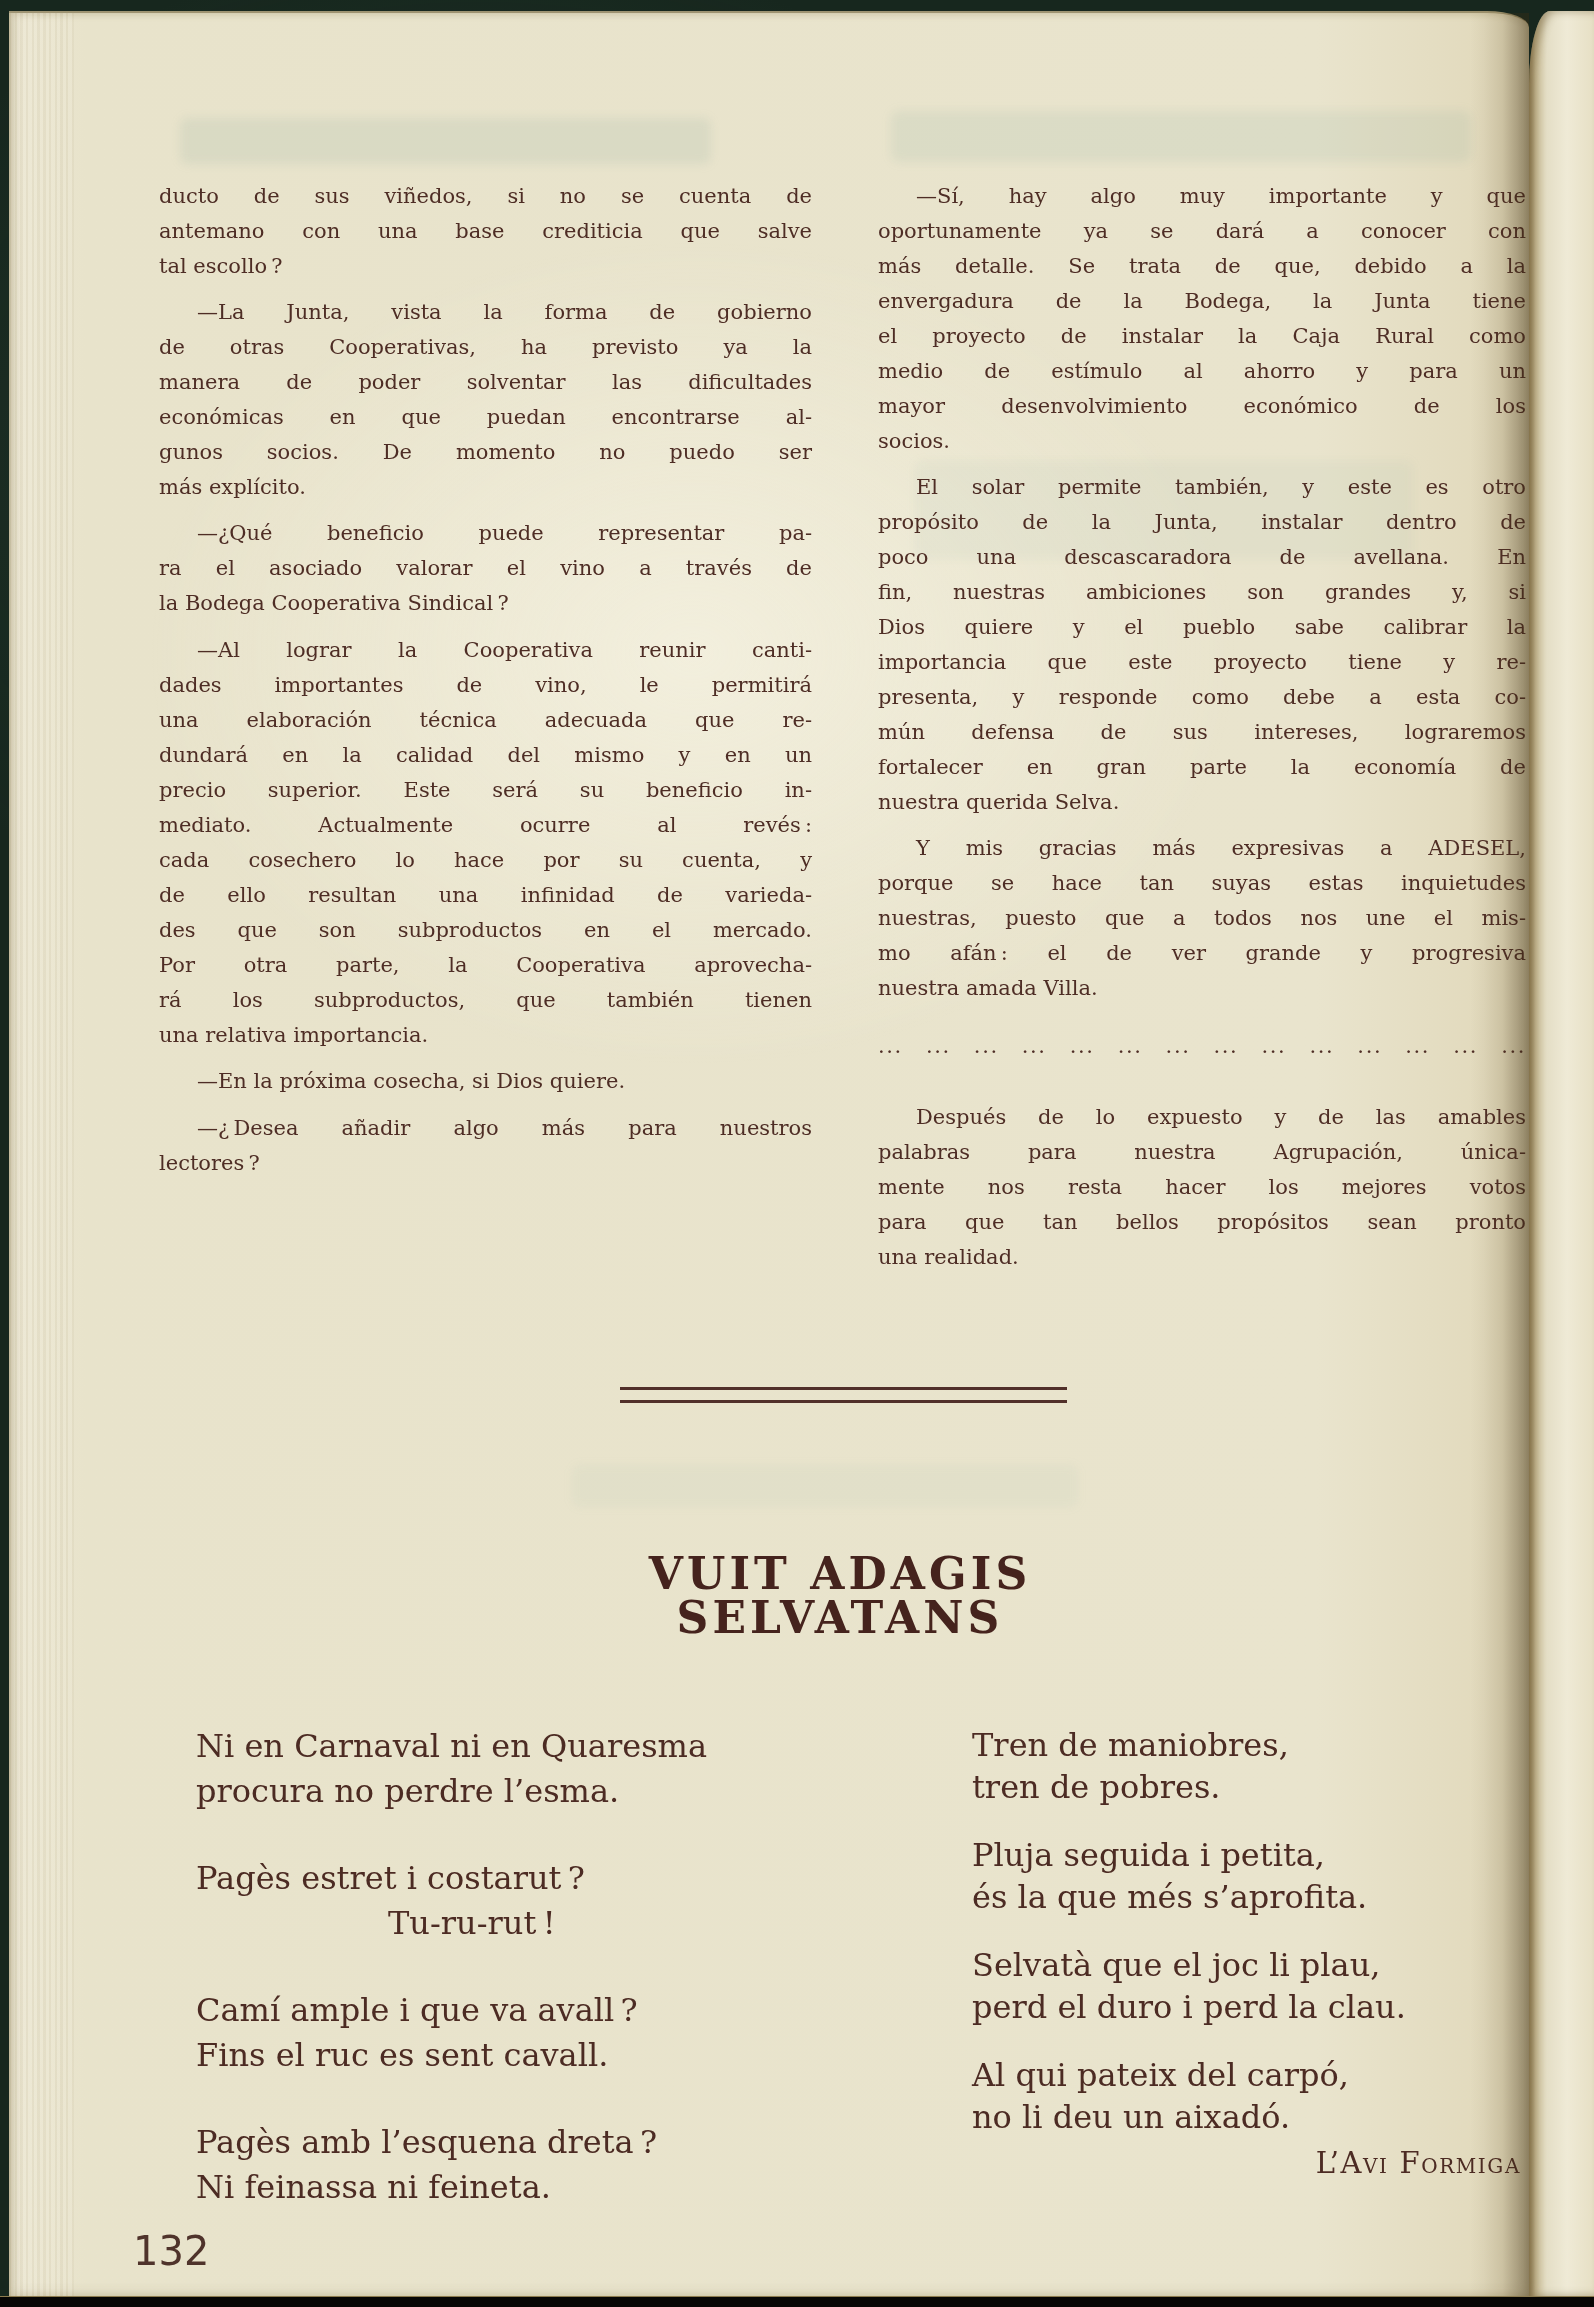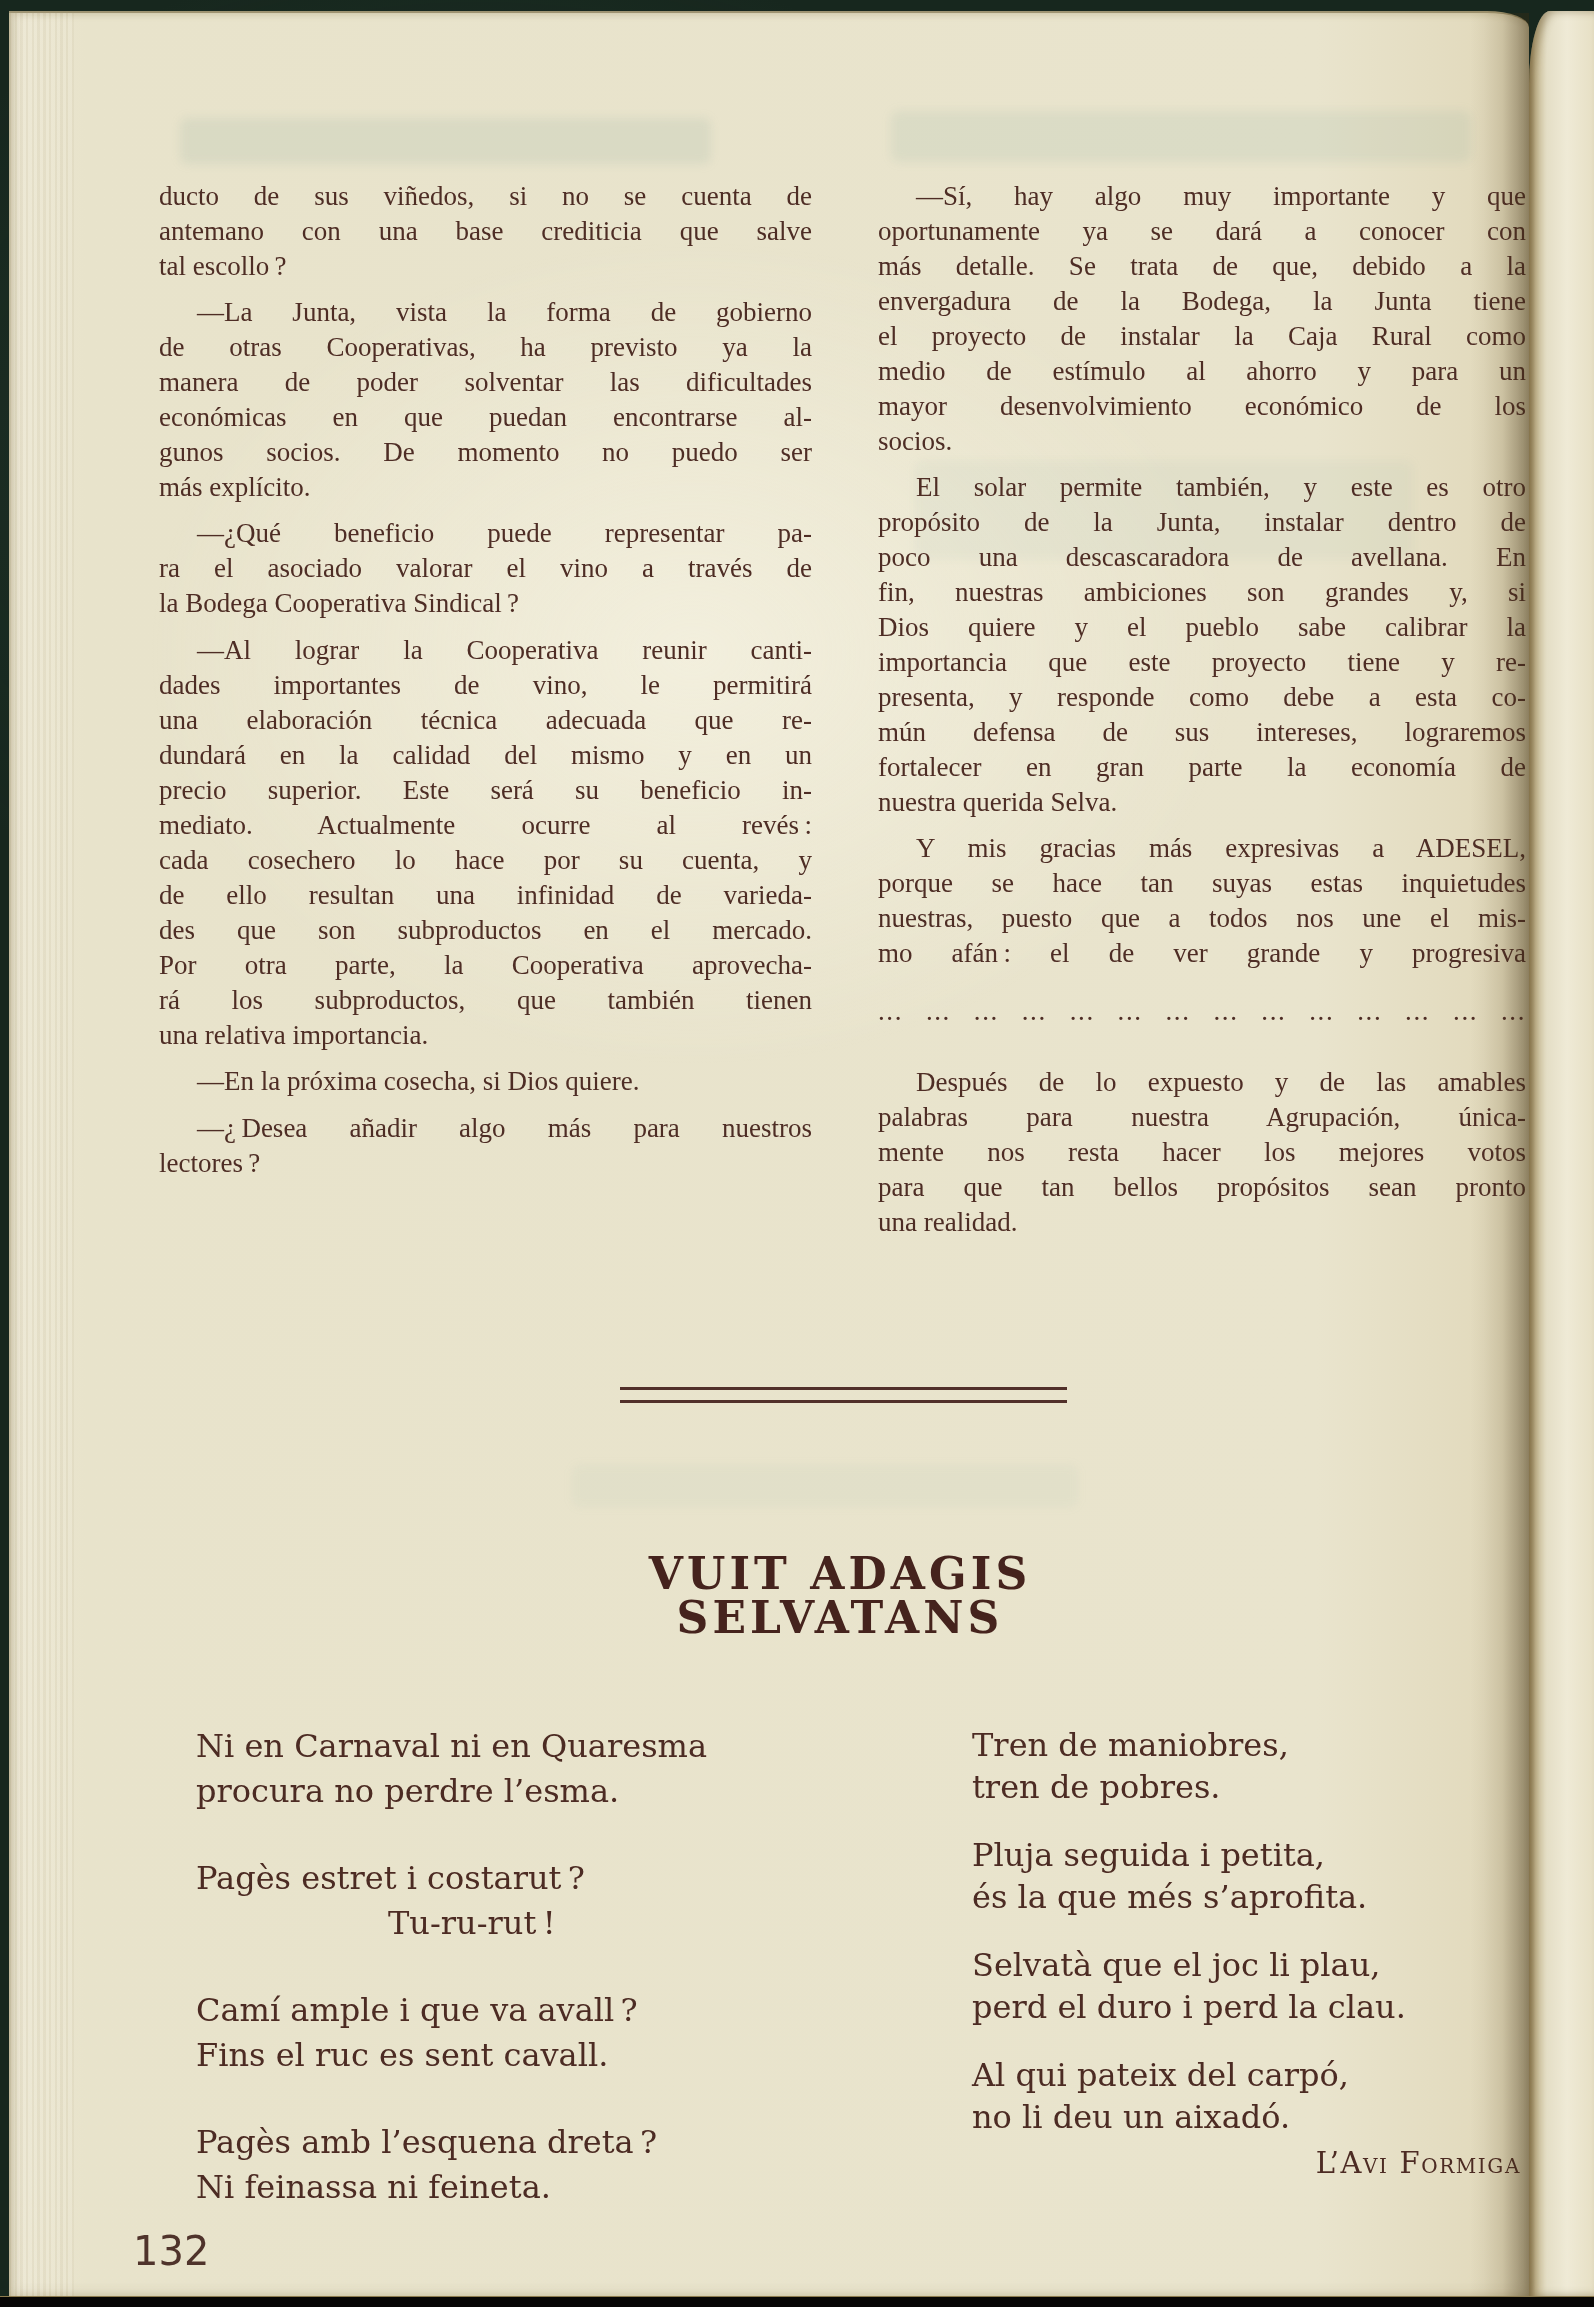--- a/index.html
+++ b/index.html
@@ -49,21 +49,21 @@
   }
 
   
   .ghost{position:absolute;filter:blur(4.9px);border-radius:8.2px;pointer-events:none;}
   .g1{left:171px;top:105px;width:531px;height:46px;background:rgba(125,165,150,0.14);}
   .g2{left:882px;top:98px;width:580px;height:51px;background:rgba(125,165,150,0.12);}
   .g3{left:906px;top:448px;width:498px;height:98px;background:rgba(125,165,150,0.07);}
   .g4{left:563px;top:1452px;width:506px;height:42px;background:rgba(125,165,150,0.06);}
 
   
-  .col{position:absolute;font-size:27px;line-height:35px;color:#4e2d25;font-family:Liberation Serif, serif;}
+  .col{position:absolute;font-size:21px;line-height:35px;color:#4e2d25;}
   .col-left{left:150px;top:166px;width:653px;}
   .col-right{left:869px;top:166px;width:648px;}
   .para{margin:0 0 11.4px 0;}
   .para.ind .jline:first-child{text-indent:38px;}
   .para.dots{margin:23px 0 36px 0;letter-spacing:1.6px;}
   .jline{text-align:justify;text-align-last:justify;}
   .jline.last{text-align-last:left;}
 
   
   .rule{position:absolute;left:611px;width:447px;height:3.3px;background:#51302a;}
@@ -169,20 +169,21 @@
         <div class="jline">presenta, y responde como debe a esta co-</div>
         <div class="jline">mún defensa de sus intereses, lograremos</div>
         <div class="jline">fortalecer en gran parte la economía de</div>
         <div class="jline last">nuestra querida Selva.</div>
       </div>
       <div class="para ind">
         <div class="jline">Y mis gracias más expresivas a ADESEL,</div>
         <div class="jline">porque se hace tan suyas estas inquietudes</div>
         <div class="jline">nuestras, puesto que a todos nos une el mis-</div>
         <div class="jline">mo afán : el de ver grande y progresiva</div>
+        <div class="jline last">nuestra amada Villa.</div>
       </div>
       <div class="para dots">
         <div class="jline">... ... ... ... ... ... ... ... ... ... ... ... ... ...</div>
       </div>
       <div class="para ind">
         <div class="jline">Después de lo expuesto y de las amables</div>
         <div class="jline">palabras para nuestra Agrupación, única-</div>
         <div class="jline">mente nos resta hacer los mejores votos</div>
         <div class="jline">para que tan bellos propósitos sean pronto</div>
         <div class="jline last">una realidad.</div>

